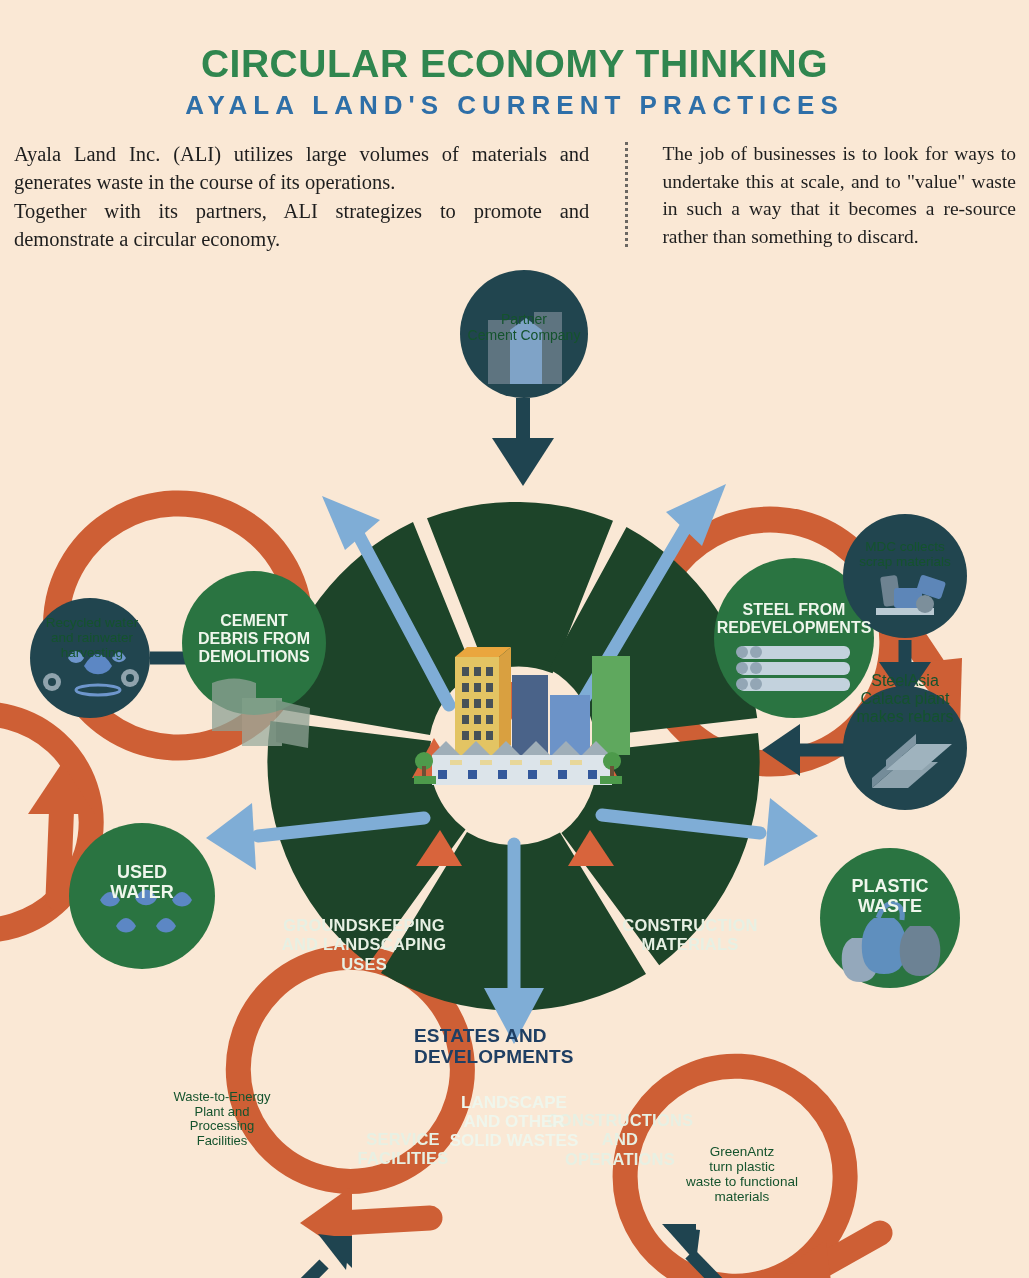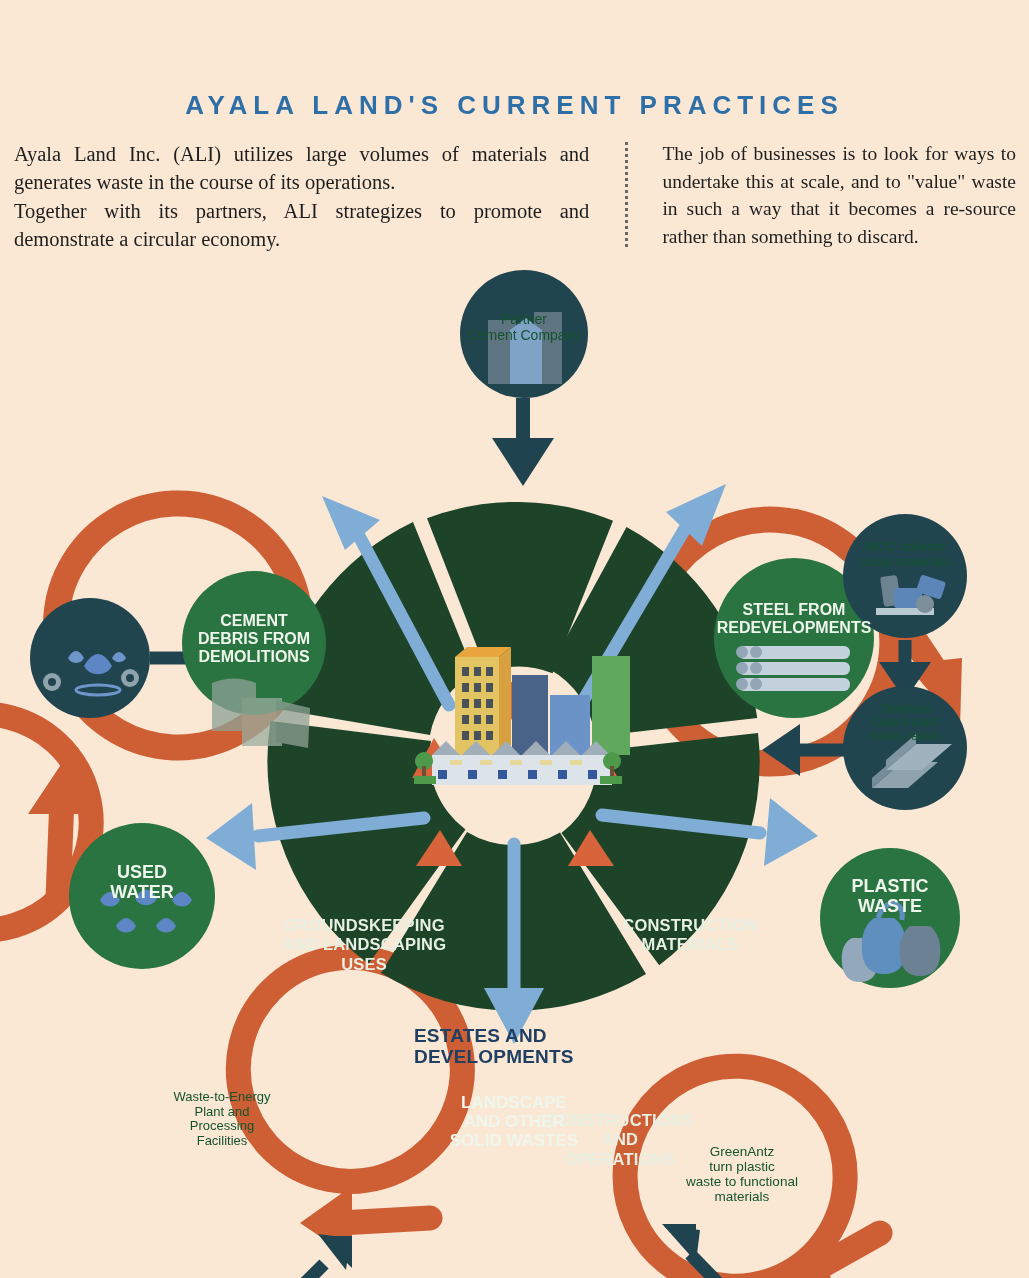--- a/index.html
+++ b/index.html
@@ -66,20 +66,21 @@
     position:absolute; text-align:left;
     color:#1F3F63; font-weight:bold; line-height:1.1;
     font-size:19px; letter-spacing:.2px;
   }
 </style>
 </head>
 <body>
 
 <div id="stage">
 
+  <div class="title">CIRCULAR ECONOMY THINKING</div>
   <div class="subtitle">AYALA LAND'S CURRENT PRACTICES</div>
 
   <div class="cols">
     <div class="col-left">
       <p class="ptxt">Ayala Land Inc. (ALI) utilizes large volumes of materials and generates waste in the course of its operations.</p>
       <p class="ptxt">Together with its partners, ALI strategizes to promote and demonstrate a circular economy.</p>
     </div>
     <div class="col-div"></div>
     <div class="col-right">
       <p class="ptxt narrow">The job of businesses is to look for ways to undertake this at scale, and to "value" waste in such a way that it becomes a re-source rather than something to discard.</p>
@@ -403,20 +404,24 @@
 
   <div class="seg-label" style="left:590px; top:916px; width:200px;">
     <span>CONSTRUCTION</span><br>
     <span>MATERIALS</span>
   </div>
   <div class="seg-label" style="left:520px; top:1111px; width:200px;">
     <span>CONSTRUCTIONS</span><br>
     <span>AND</span><br>
     <span>OPERATIONS</span>
   </div>
+  <div class="seg-label" style="left:307px; top:1130px; width:192px;">
+    <span>SERVICE</span><br>
+    <span>FACILITIES</span>
+  </div>
   <div class="seg-label" style="left:258px; top:916px; width:212px;">
     <span>GROUNDSKEEPING</span><br>
     <span>AND LANDSCAPING</span><br>
     <span>USES</span>
   </div>
 
   <div class="center-label" style="left:414px; top:1026px; width:200px;">
     <span>ESTATES AND DEVELOPMENTS</span>
   </div>
 
@@ -434,21 +439,21 @@
   <div class="node-label green" style="left:694px; top:601px; width:200px; font-size:16px;">
     <span>STEEL FROM</span><br>
     <span>REDEVELOPMENTS</span>
   </div>
 
   <div class="node-label teal" style="left:835px; top:539px; width:140px; font-size:13.5px;">
     <span>MDC collects</span><br>
     <span>scrap materials</span>
   </div>
 
-  <div class="node-label teal" style="left:845px; top:703px; width:120px; font-size:12px;font-style:italic;">
+  <div class="node-label teal" style="left:845px; top:672px; width:120px; font-size:16px;">
     <span>SteelAsia</span><br>
     <span>Calaca plant</span><br>
     <span>makes rebars</span>
   </div>
 
   <div class="node-label green" style="left:828px; top:876px; width:124px; font-size:18px;">
     <span>PLASTIC</span><br>
     <span>WASTE</span>
   </div>
 
@@ -470,14 +475,19 @@
     <span>LANDSCAPE</span><br>
     <span>AND OTHER</span><br>
     <span>SOLID WASTES</span>
   </div>
 
   <div class="node-label green" style="left:82px; top:862px; width:120px; font-size:18px;">
     <span>USED</span><br>
     <span>WATER</span>
   </div>
 
+  <div class="node-label teal" style="left:30px; top:615px; width:124px; font-size:13.5px;">
+    <span>Recycled water</span><br>
+    <span>and rainwater</span><br>
+    <span>harvesting</span>
+  </div>
 
 </div>
 
 </body></html>

